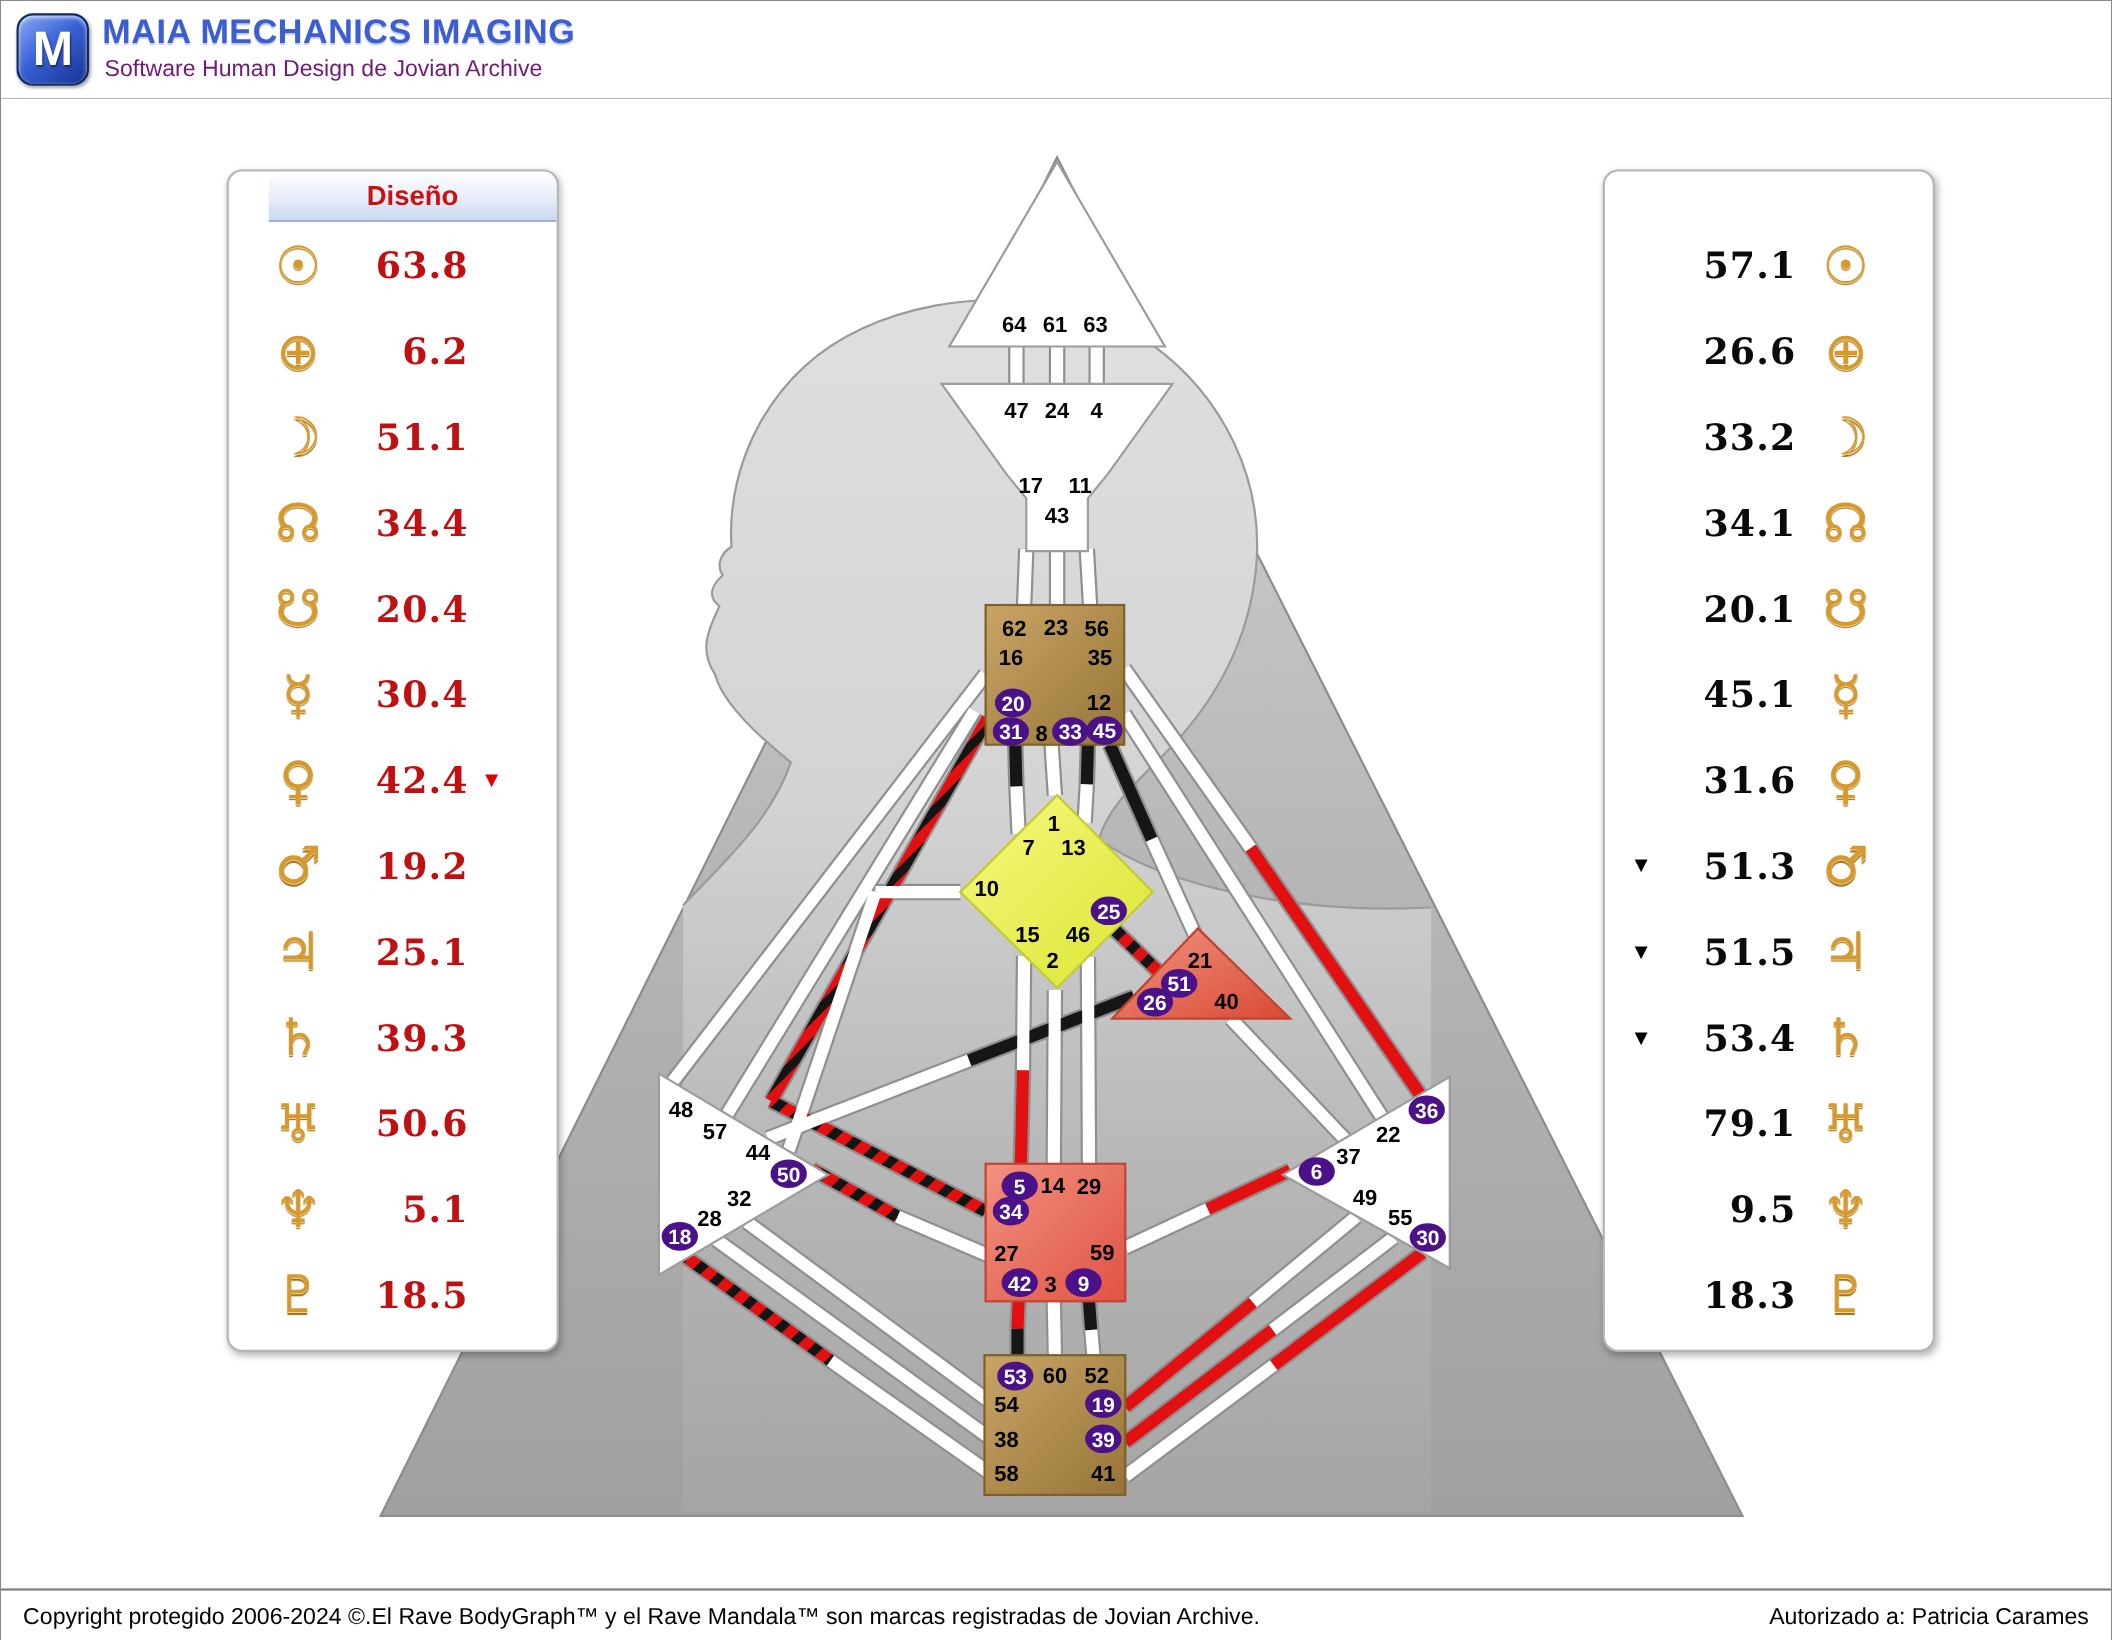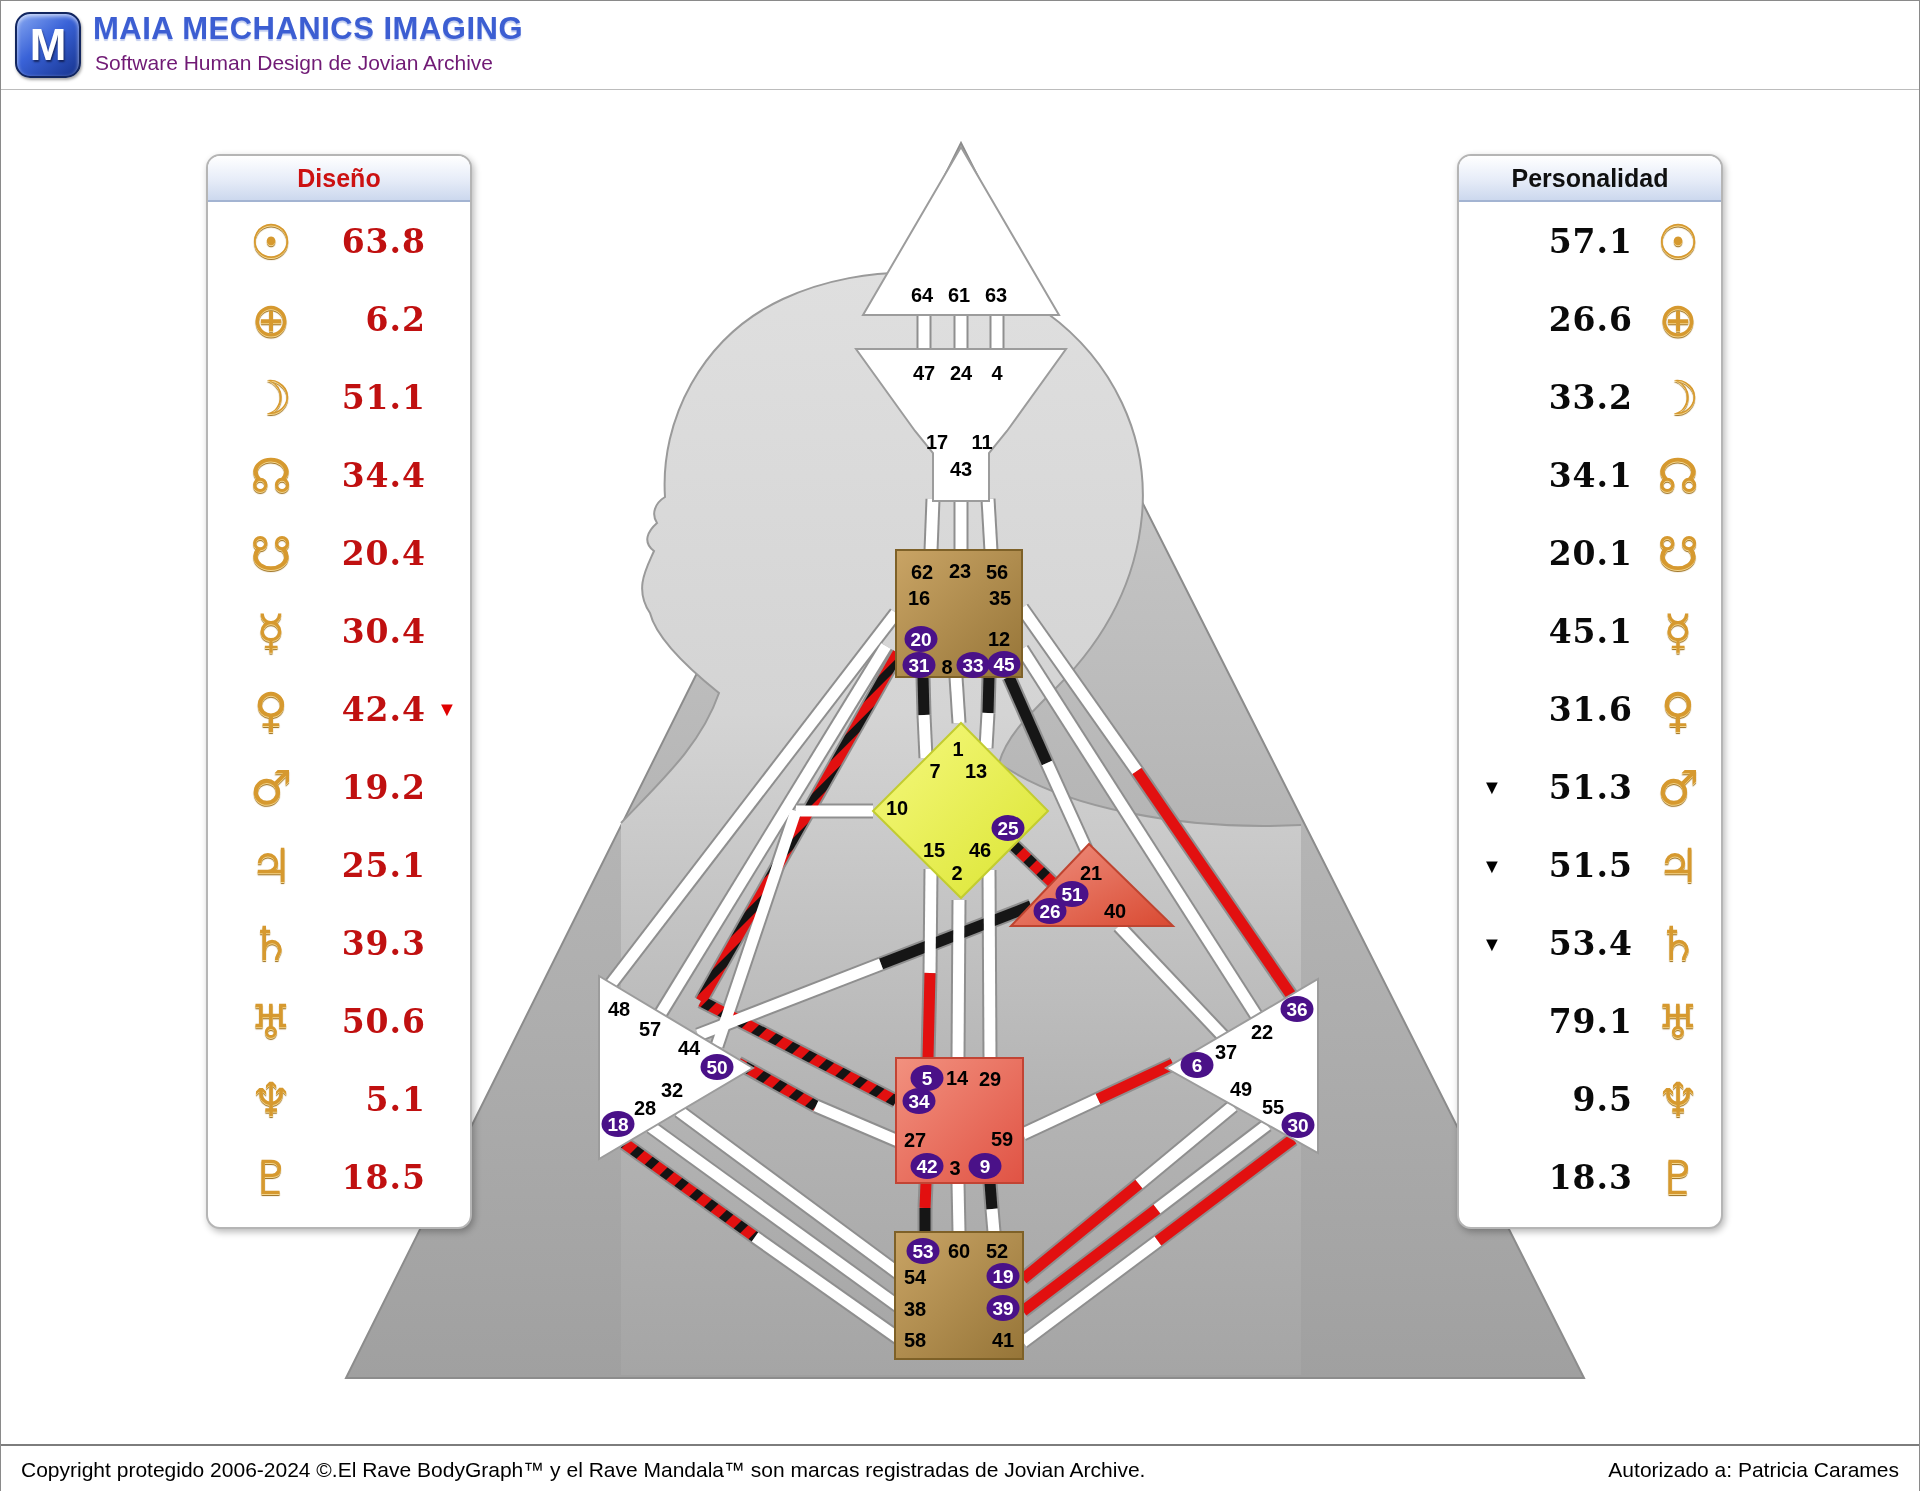--- a/index.html
+++ b/index.html
@@ -12,21 +12,21 @@
     background:linear-gradient(140deg,#88a9f2 0%,#3a63d8 45%,#16338e 100%);
     border:2px solid #12265f;box-shadow:inset 0 2px 4px rgba(255,255,255,.7), 1px 2px 3px rgba(0,0,0,.35);
     display:flex;align-items:center;justify-content:center;}
   .app-logo span{color:#fff;font-weight:bold;font-size:44px;line-height:1;text-shadow:1px 2px 2px rgba(0,0,20,.55);}
   .app-title{position:absolute;left:92px;top:10px;font-size:31px;font-weight:bold;letter-spacing:.5px;
     color:#3c5ed2;text-shadow:0 2px 1px #c2cdf0;}
   .app-subtitle{position:absolute;left:94px;top:50px;font-size:21px;color:#701a75;}
 
   
   .panel{position:absolute;top:153px;width:262px;height:1071px;background:#fff;border:2px solid #b5b5b5;
-    border-radius:14px;box-shadow:2px 3px 7px rgba(0,0,0,.28);z-index:3;}
+    border-radius:14px;box-shadow:2px 3px 7px rgba(0,0,0,.28);z-index:3;padding-left:36px;}
   .panel.left{left:205px;}
   .panel.right{left:1456px;}
   .panel-header{height:44px;border-bottom:2px solid #a3b4d2;border-radius:12px 12px 0 0;
     background:linear-gradient(#ffffff,#e6ecf8 55%,#ccd8ee);
     display:flex;align-items:center;justify-content:center;font-size:25px;font-weight:bold;}
   .panel.left  .panel-header{color:#cc1111;}
   .panel.right .panel-header{color:#101010;}
   .panel-body{position:absolute;top:46px;bottom:10px;left:0;right:0;display:flex;flex-direction:column;
     justify-content:space-around;}
   .prow{display:flex;align-items:center;height:66px;}
@@ -373,21 +373,20 @@
         </div>
         <div class="prow">
           <span class="glyph">♇</span>
           <span class="pval">18.5</span>
           <span class="pmark"></span>
         </div>
       </div>
   </div>
 
   <div class="panel right">
-    <div class="panel-header">Personalidad</div>
     <div class="panel-body" id="personality-rows">
         <div class="prow">
           <span class="pmark"></span>
           <span class="pval">57.1</span>
           <span class="glyph">☉</span>
         </div>
         <div class="prow">
           <span class="pmark"></span>
           <span class="pval">26.6</span>
           <span class="glyph">⊕</span>

